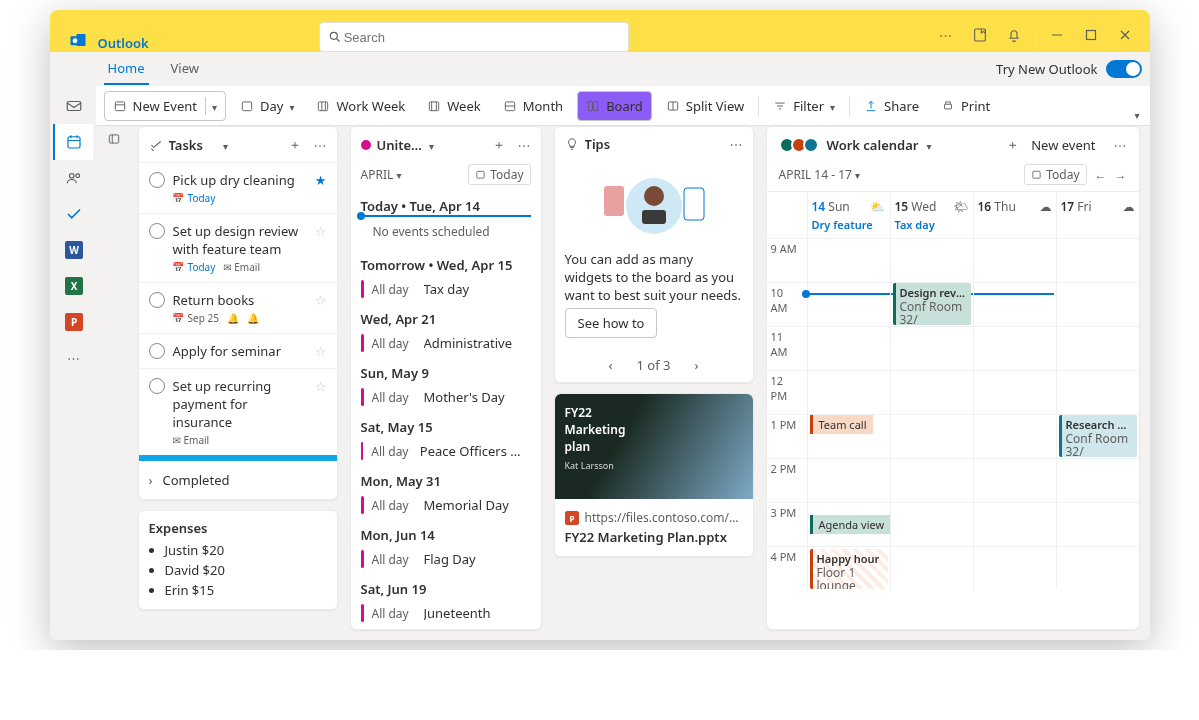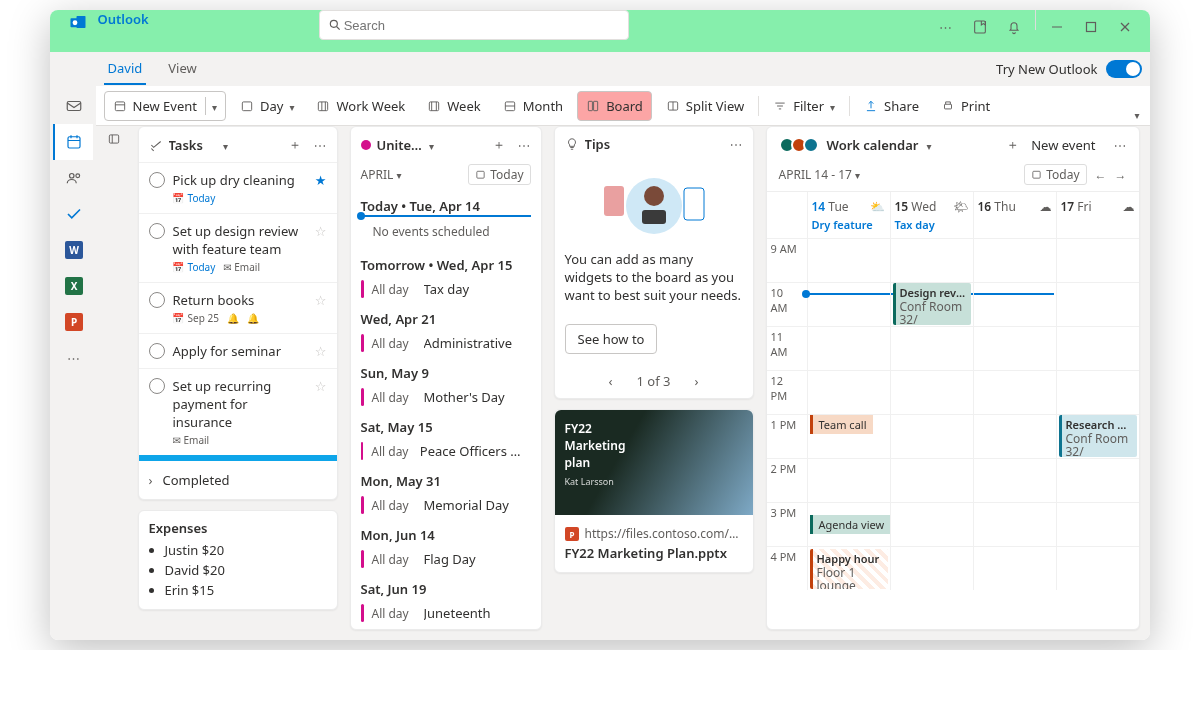--- a/index.html
+++ b/index.html
@@ -1,20 +1,20 @@
 <!DOCTYPE html>
 <html><head>
 <meta charset="utf-8">
 <style>
   * { box-sizing: border-box; }
   html, body { margin:0; padding:0; font-family: "Segoe UI", system-ui, sans-serif; font-size:13px; color:#323130; }
   body { background:#fff; display:flex; justify-content:center; padding:10px; }
   .window { width:1100px; height:630px; background:#fff; border-radius:8px; box-shadow:0 10px 40px rgba(0,0,0,.25); overflow:hidden; display:flex; flex-direction:column; }
 
-  .titlebar { display:flex; align-items:flex-start; height:42px; background:#86efac; padding:0 8px; }
+  .titlebar { display:flex; align-items:flex-end; height:42px; background:#fde047; padding:0 8px; }
   .titlebar .logo { width:24px; height:24px; display:flex; align-items:center; justify-content:center; margin:0 8px; color:#0078d4; }
   .titlebar .appname { color:#0078d4; font-weight:600; }
   .titlebar .search { margin-left:170px; width:310px; height:30px; background:#fff; border:1px solid #e1dfdd; border-radius:4px; display:flex; align-items:center; padding:0 8px; color:#605e5c; }
   .titlebar .search input { border:none; outline:none; flex:1; font-size:13px; background:transparent; }
   .titlebar .spacer { flex:1; }
   .titlebar .ctl { width:34px; height:34px; display:flex; align-items:center; justify-content:center; color:#605e5c; }
 
   .viewtabs { display:flex; align-items:center; height:34px; padding-left:54px; background:#f3f2f1;}
   .viewtabs .tab { padding:6px 4px; margin-right:18px; font-size:13px; color:#605e5c; border-bottom:2px solid transparent; }
   .viewtabs .tab.active { color:#0078d4; border-bottom:2px solid #0078d4; }
@@ -25,21 +25,21 @@
   .body { flex:1; display:flex; min-height:0; }
   .leftrail { width:46px; background:#f3f2f1; display:flex; flex-direction:column; align-items:center; padding-top:2px; }
   .leftrail .it { width:40px; height:36px; display:flex; align-items:center; justify-content:center; border-left:2px solid transparent; color:#605e5c; }
   .leftrail .it.active { border-left:2px solid #0078d4; color:#0078d4; background:#fff; }
 
   .main { flex:1; display:flex; flex-direction:column; min-height:0; }
   .toolbar { display:flex; align-items:center; height:40px; padding:0 8px; border-bottom:1px solid #e1dfdd; background:#fff; gap:6px; font-size:13px; position:relative;}
   .btn { display:flex; align-items:center; gap:6px; padding:5px 8px; border:1px solid #c8c6c4; border-radius:4px; background:#fff; color:#323130; }
   .btn.noborder { border:none; }
   .btn.split .carat { border-left:1px solid #c8c6c4; padding-left:6px; margin-left:2px; color:#605e5c;}
-  .btn.active { background:#fca5a5; border-color:#c8c6c4;}
+  .btn.active { background:#8b5cf6; border-color:#c8c6c4;}
   .board { flex:1; display:flex; gap:12px; padding:0 10px 10px 6px; background:#f3f2f1; overflow:hidden; min-height:0;}
   .board .panelbtn { width:24px; display:flex; align-items:flex-start; justify-content:center; padding-top:6px; color:#605e5c;}
 
   .card { background:#fff; border-radius:6px; border:1px solid #ebebeb; box-shadow:0 1px 2px rgba(0,0,0,.06); display:flex; flex-direction:column; }
   .col { display:flex; flex-direction:column; gap:10px; min-height:0;}
   .colA { width:200px;} .colB { width:192px;} .colC { width:200px;} .colD { flex:1;}
   .card-head { display:flex; align-items:center; padding:8px 10px; gap:6px; }
   .card-head .title { font-weight:600; flex:1; white-space:nowrap; overflow:hidden; text-overflow:ellipsis;}
   .card-head .ic { color:#605e5c; }
   .muted { color:#605e5c; }
@@ -63,21 +63,21 @@
   .evrow { display:flex; gap:8px; padding:4px 10px 6px; align-items:center;}
   .evrow .bar { width:3px; align-self:stretch; background:#d40e8c; border-radius:2px;}
   .evrow .ad { color:#605e5c; width:44px; font-size:12px;}
   .evrow .nm { font-size:13px; white-space:nowrap; overflow:hidden; text-overflow:ellipsis;}
   .sep { padding:6px 10px 2px; font-weight:600;}
   .todayline { height:2px; background:#0078d4; margin:0 10px 2px; position:relative;}
   .todayline:before{content:"";width:8px;height:8px;border-radius:50%;background:#0078d4;position:absolute;left:-4px;top:-3px;}
 
   .tipbody { padding:4px 10px 10px; font-size:13px;}
   .tipimg { height:85px; display:flex; align-items:center; justify-content:center; color:#0078d4;}
-  .howto { border:1px solid #c8c6c4; border-radius:4px; padding:5px 12px; display:inline-block; margin-top:20px;}
+  .howto { border:1px solid #c8c6c4; border-radius:4px; padding:5px 12px; display:inline-block; margin-top:4px;}
   .pager { display:flex; align-items:center; justify-content:center; gap:24px; padding:8px 0; color:#605e5c;}
   .filecard .thumb { height:105px; background:linear-gradient(120deg,#1a2a22 35%,#7ea9c6 100%); border-radius:6px 6px 0 0; color:#fff; padding:10px; font-size:12px; display:flex; flex-direction:column; justify-content:flex-start;}
   .filecard .meta { padding:10px; }
   .filecard .url { color:#605e5c; font-size:12px; white-space:nowrap; overflow:hidden; text-overflow:ellipsis;}
   .filecard .fname { font-weight:600; margin-top:2px;}
 
   .cal { display:flex; flex-direction:column; flex:1; min-height:0;}
   .calhead { display:flex; align-items:center; padding:8px 12px; gap:8px;}
   .calhead .people { display:flex;}
   .calhead .dot { width:16px;height:16px;border-radius:50%;margin-left:-4px;border:2px solid #fff;}
@@ -154,21 +154,21 @@
     <div class="ctl">
         <svg width="12" height="12" stroke="#605e5c" stroke-width="1.2">
           <line x1="2" y1="2" x2="10" y2="10"></line>
           <line x1="10" y1="2" x2="2" y2="10"></line>
         </svg>
       </div>
   </div>
 
   <div class="viewtabs">
     <div style="width:0"></div>
-    <div class="tab active">David</div>
+    <div class="tab active">Home</div>
     <div class="tab">View</div>
     <div class="try">
       <span>Try New Outlook</span>
       <div class="toggle"></div>
     </div>
   </div>
 
   <div class="body">
 
     <div class="leftrail">
@@ -533,21 +533,21 @@
                   <span>Today</span>
                 </span>
                 <span class="muted">←</span>
                 <span class="muted">→</span>
               </span>
             </div>
             <div class="daysrow" id="days-row">
                 <div class="dh first"></div>
                 <div class="dh sel">
                   <div style="display:flex;justify-content:space-between;align-items:center;">
-                    <span><span class="dnum">14</span> <span class="dn">Tue</span></span>
+                    <span><span class="dnum">14</span> <span class="dn">Sun</span></span>
                     <span class="muted">⛅</span>
                   </div>
                   <div class="sub">Dry feature</div>
                 </div>
                 <div class="dh ">
                   <div style="display:flex;justify-content:space-between;align-items:center;">
                     <span><span class="dnum">15</span> <span class="dn">Wed</span></span>
                     <span class="muted">🌤</span>
                   </div>
                   <div class="sub">Tax day</div>

